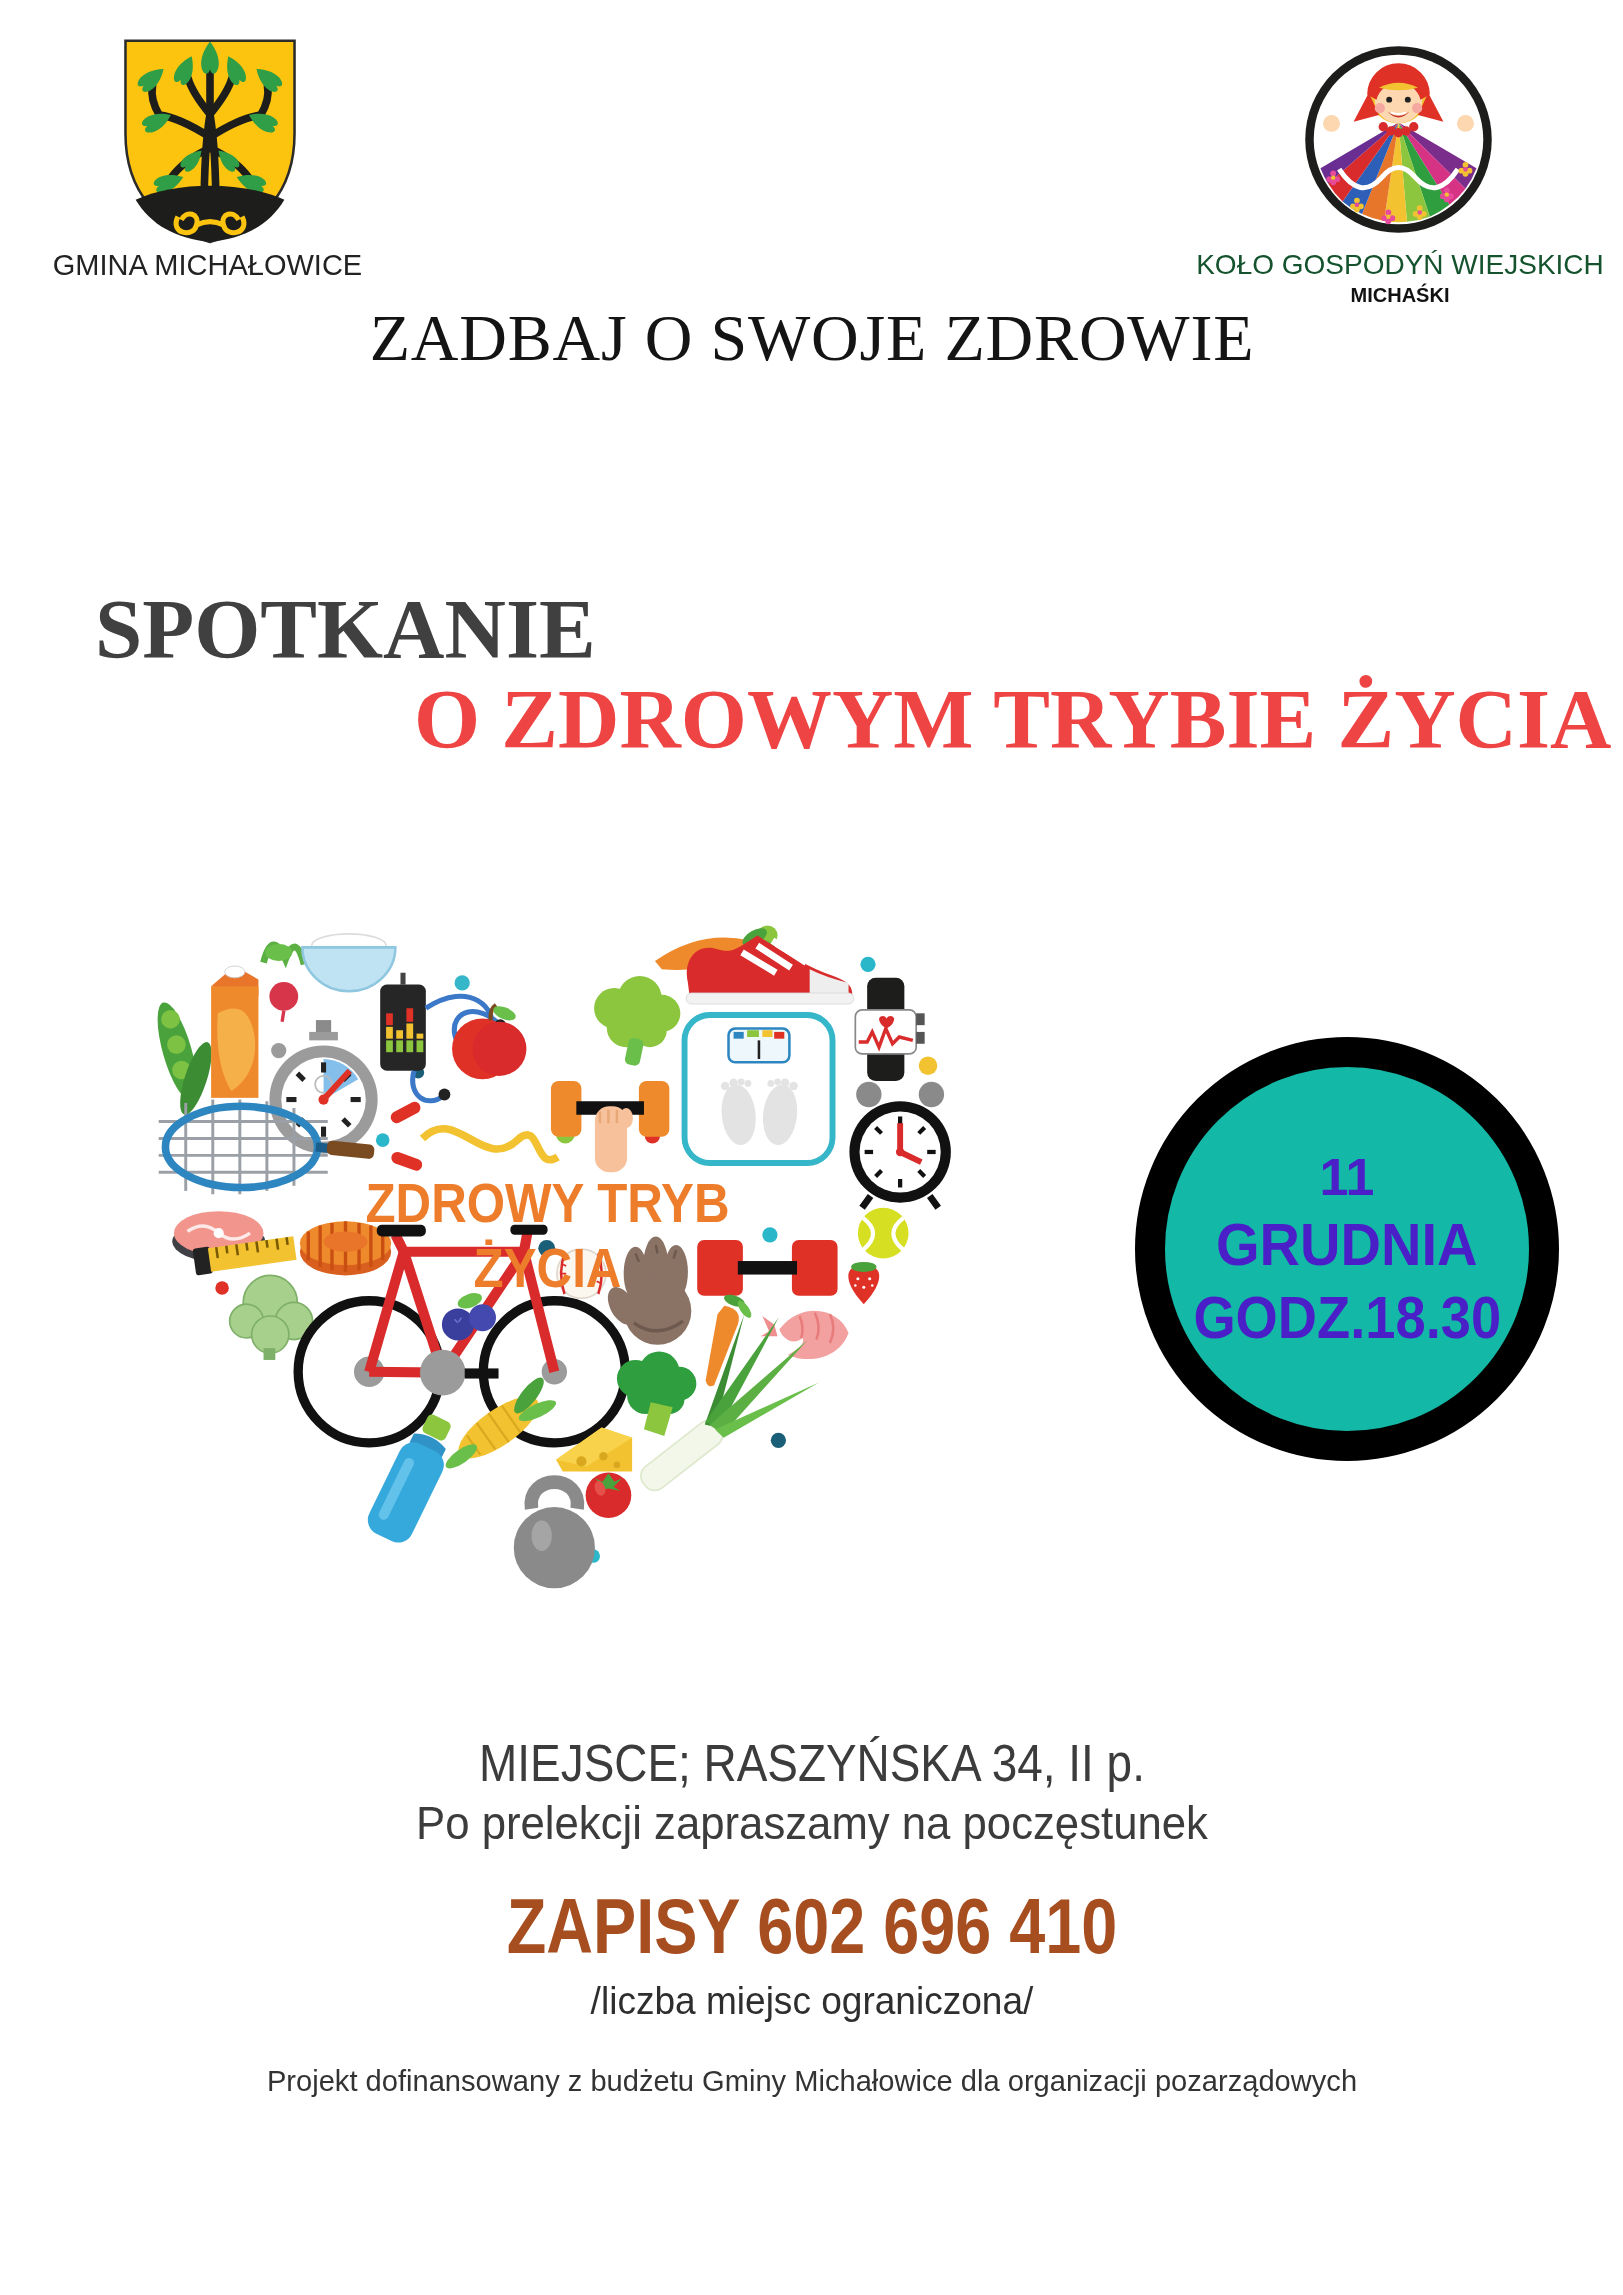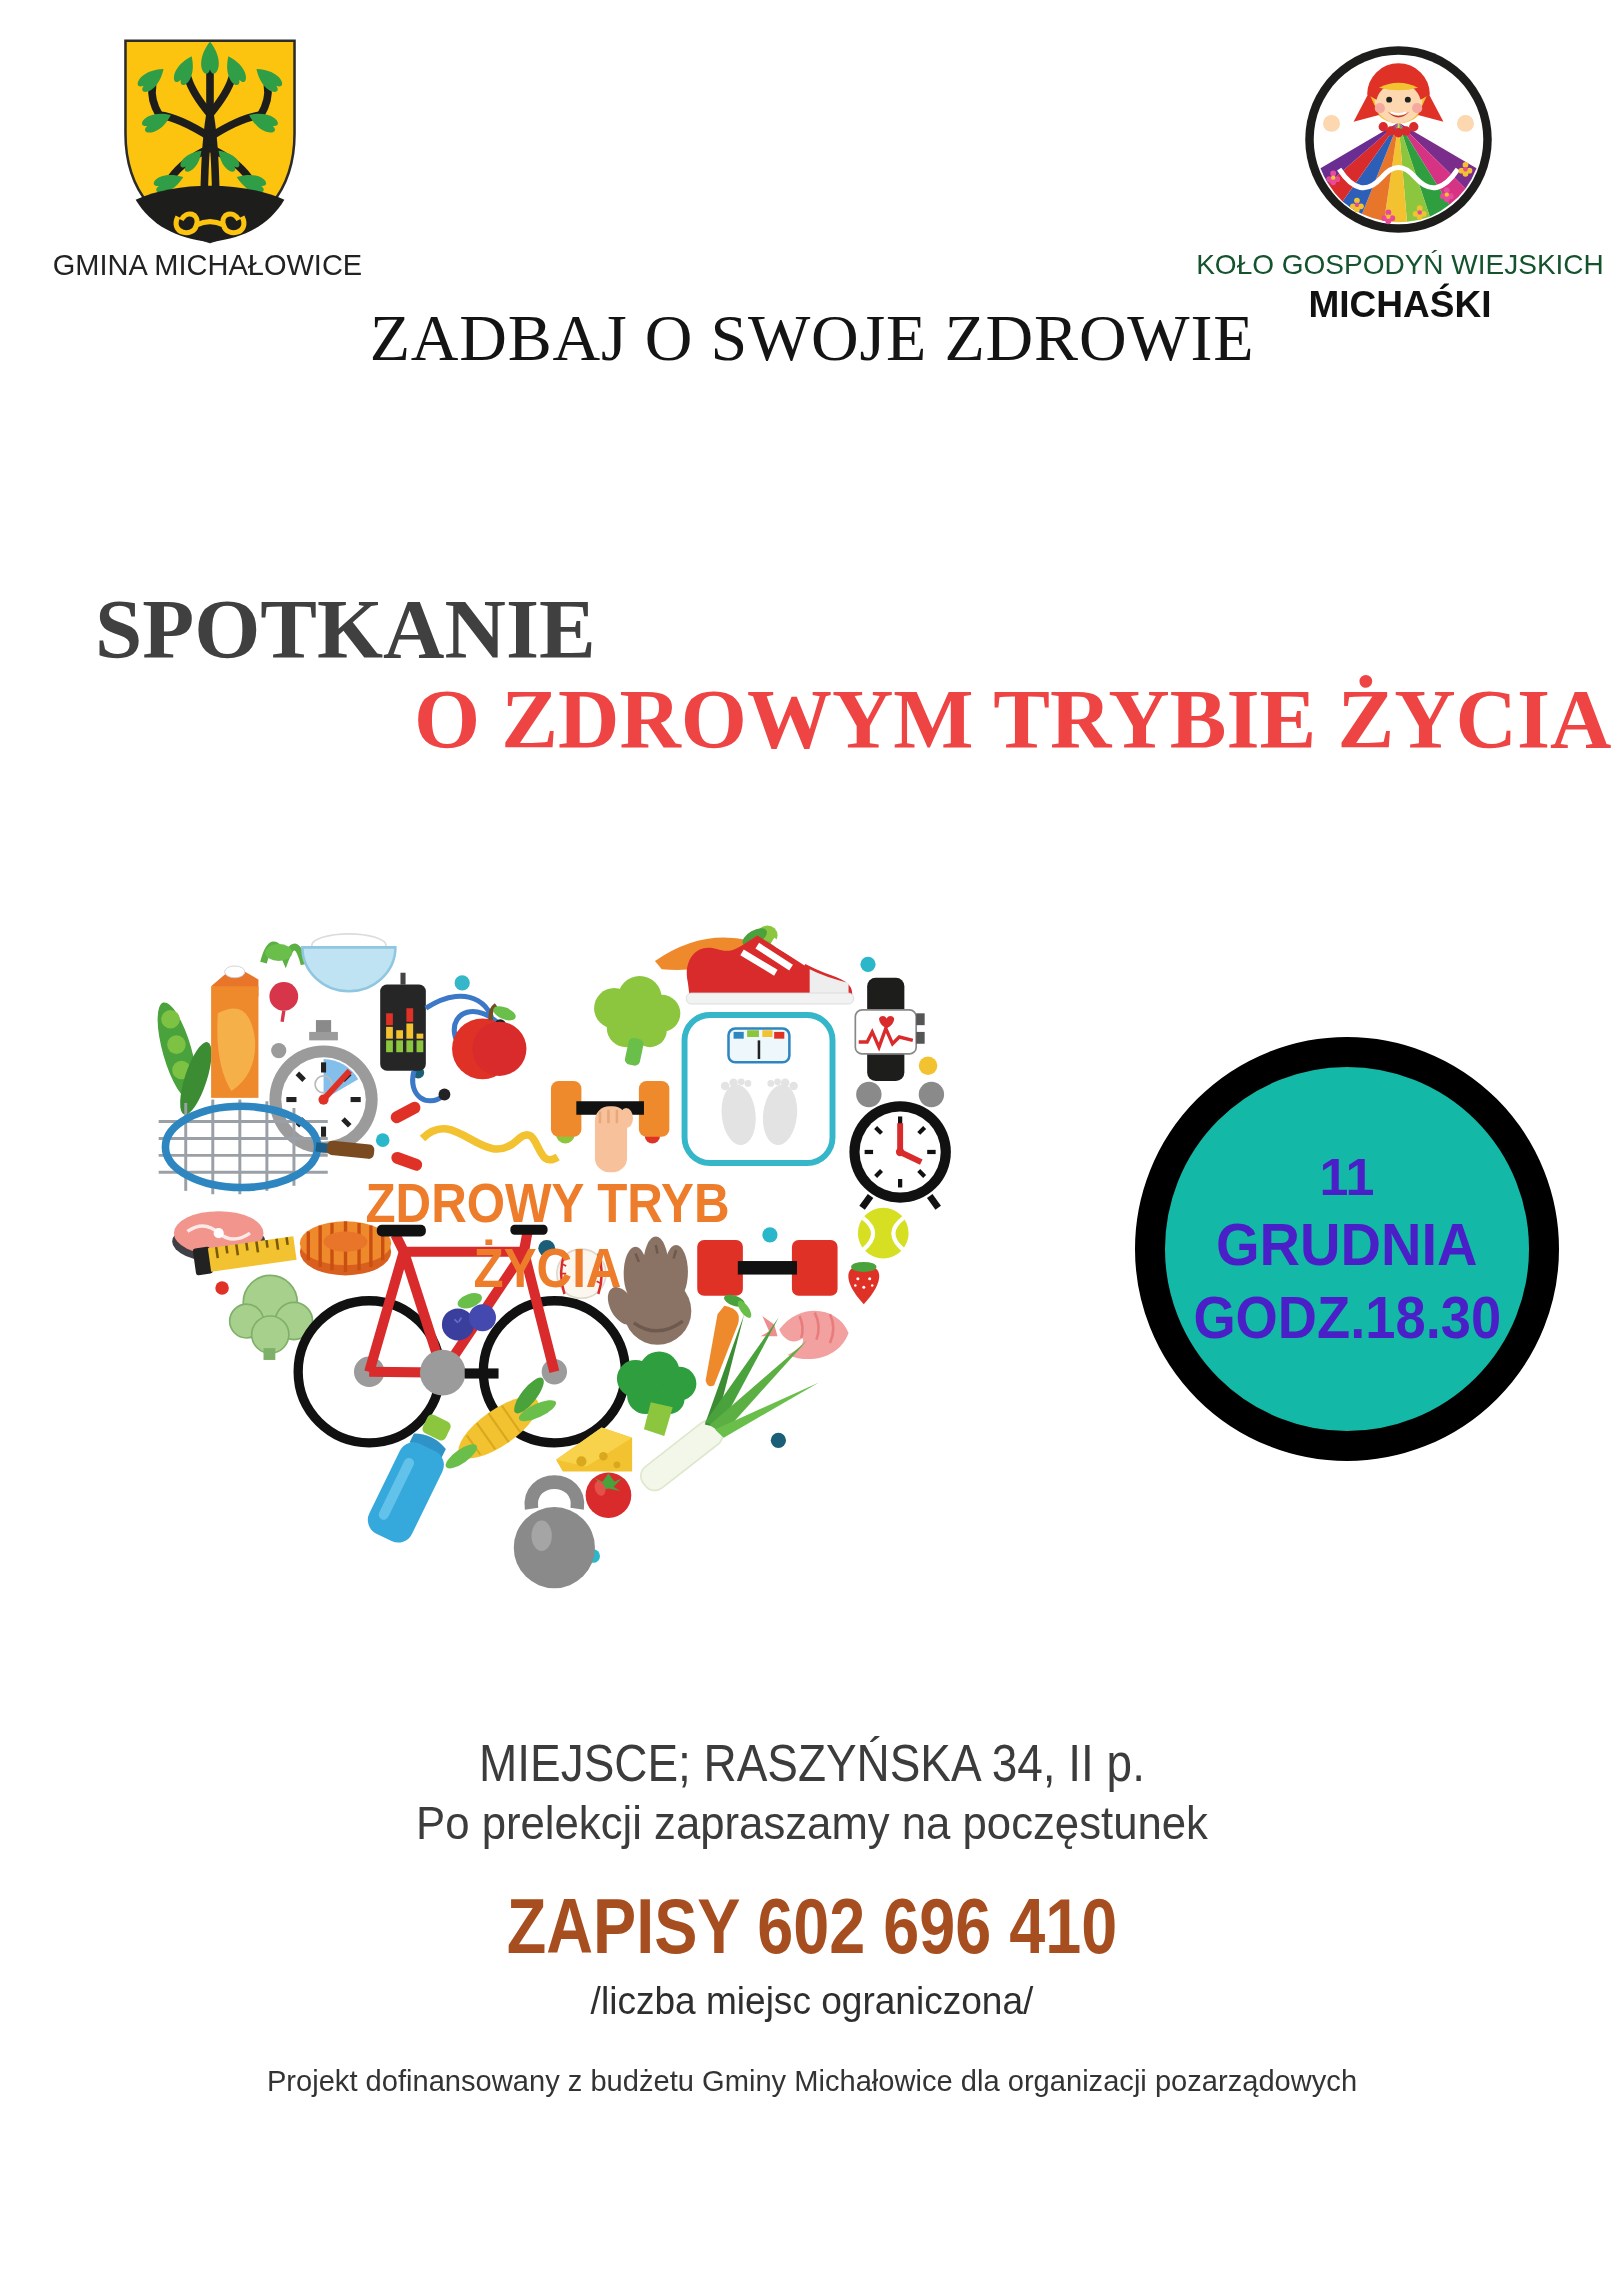--- a/index.html
+++ b/index.html
@@ -14,21 +14,21 @@
   .abs{position:absolute;}
   .center{text-align:center;}
 
   
   .hdr-center{left:440px;top:47px;width:719px;}
   .hdr-c1{font-size:31px;font-weight:bold;letter-spacing:0px;color:#1c1c1c;transform:scaleX(0.96);}
   .hdr-c2{font-size:39px;font-weight:bold;margin-top:6.8px;color:#1c1c1c;transform:scaleX(0.94);}
   .hdr-c3{font-size:54px;font-weight:bold;margin-top:12px;letter-spacing:0.8px;color:#111;transform:scaleX(0.97);}
   .crest-caption{left:30px;top:249px;width:355px;font-size:29px;color:#222;}
   .logo-caption1{left:1193px;top:249px;width:414px;font-size:28px;color:#14532d;}
-  .logo-caption2{left:1193px;top:284px;width:414px;font-size:37px;font-weight:bold;color:#111;}
+  .logo-caption2{left:1193px;top:284px;width:414px;font-size:20px;font-weight:bold;color:#111;}
 
   
   .headline{left:0;top:301px;width:1624px;font-family:"Liberation Serif", serif;font-size:66px;line-height:1.12;color:#141414;letter-spacing:0.8px;}
 
   
   .sub1{left:95px;top:580px;font-family:"Liberation Serif", serif;font-weight:bold;font-size:85px;}
   .sub2{left:414px;top:670px;font-family:"Liberation Serif", serif;font-weight:bold;font-size:85px;letter-spacing:0px;}
 
   
   .collage{left:135px;top:920px;width:837px;height:677px;}

